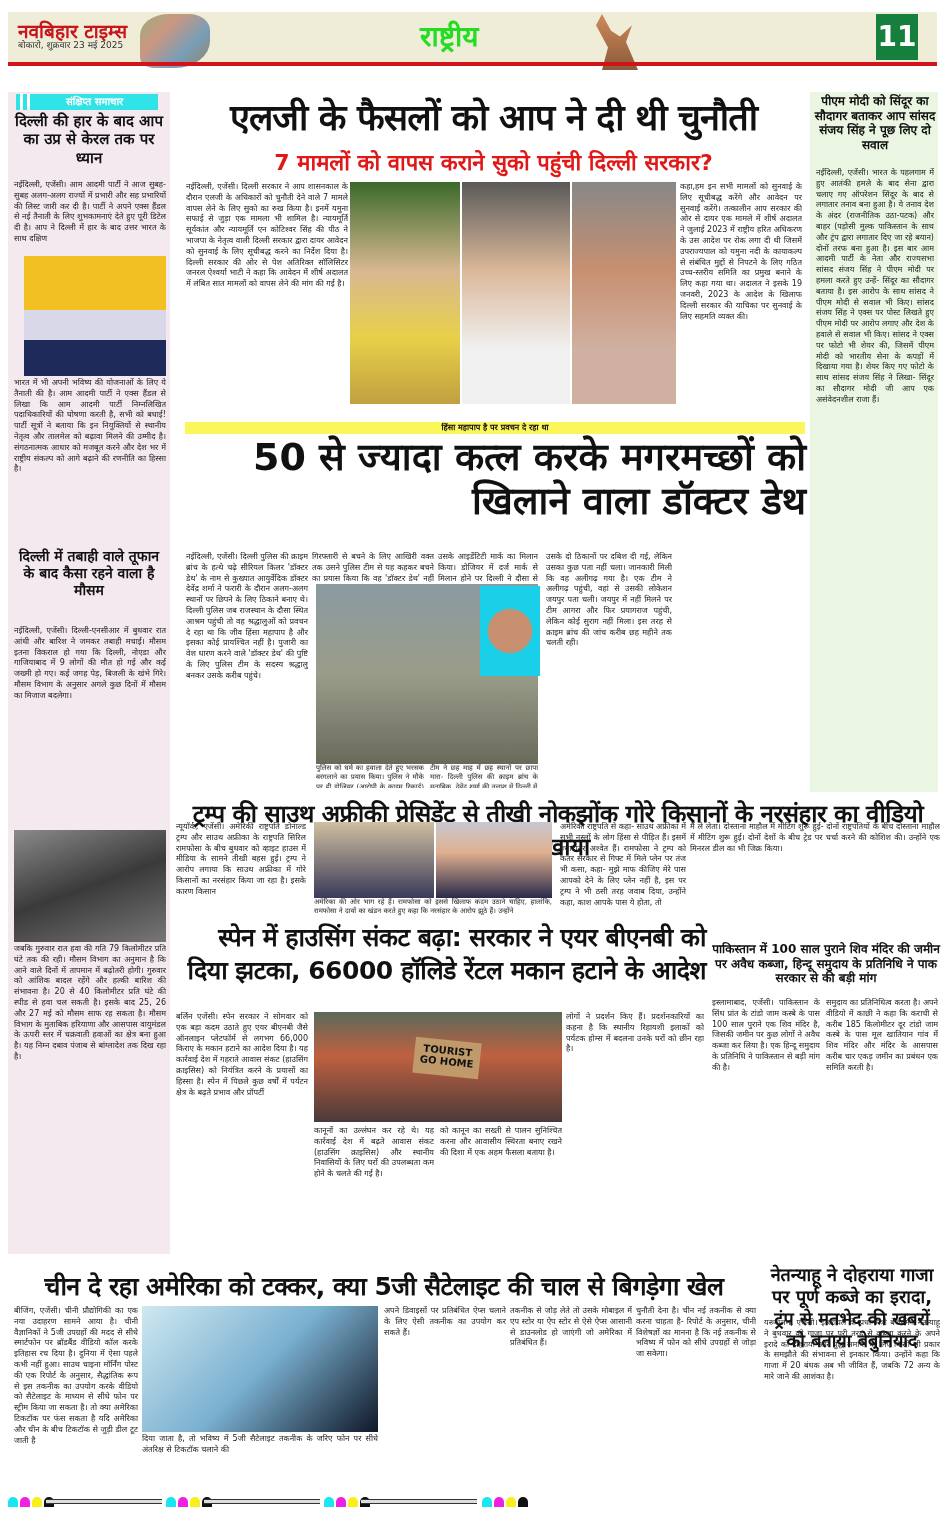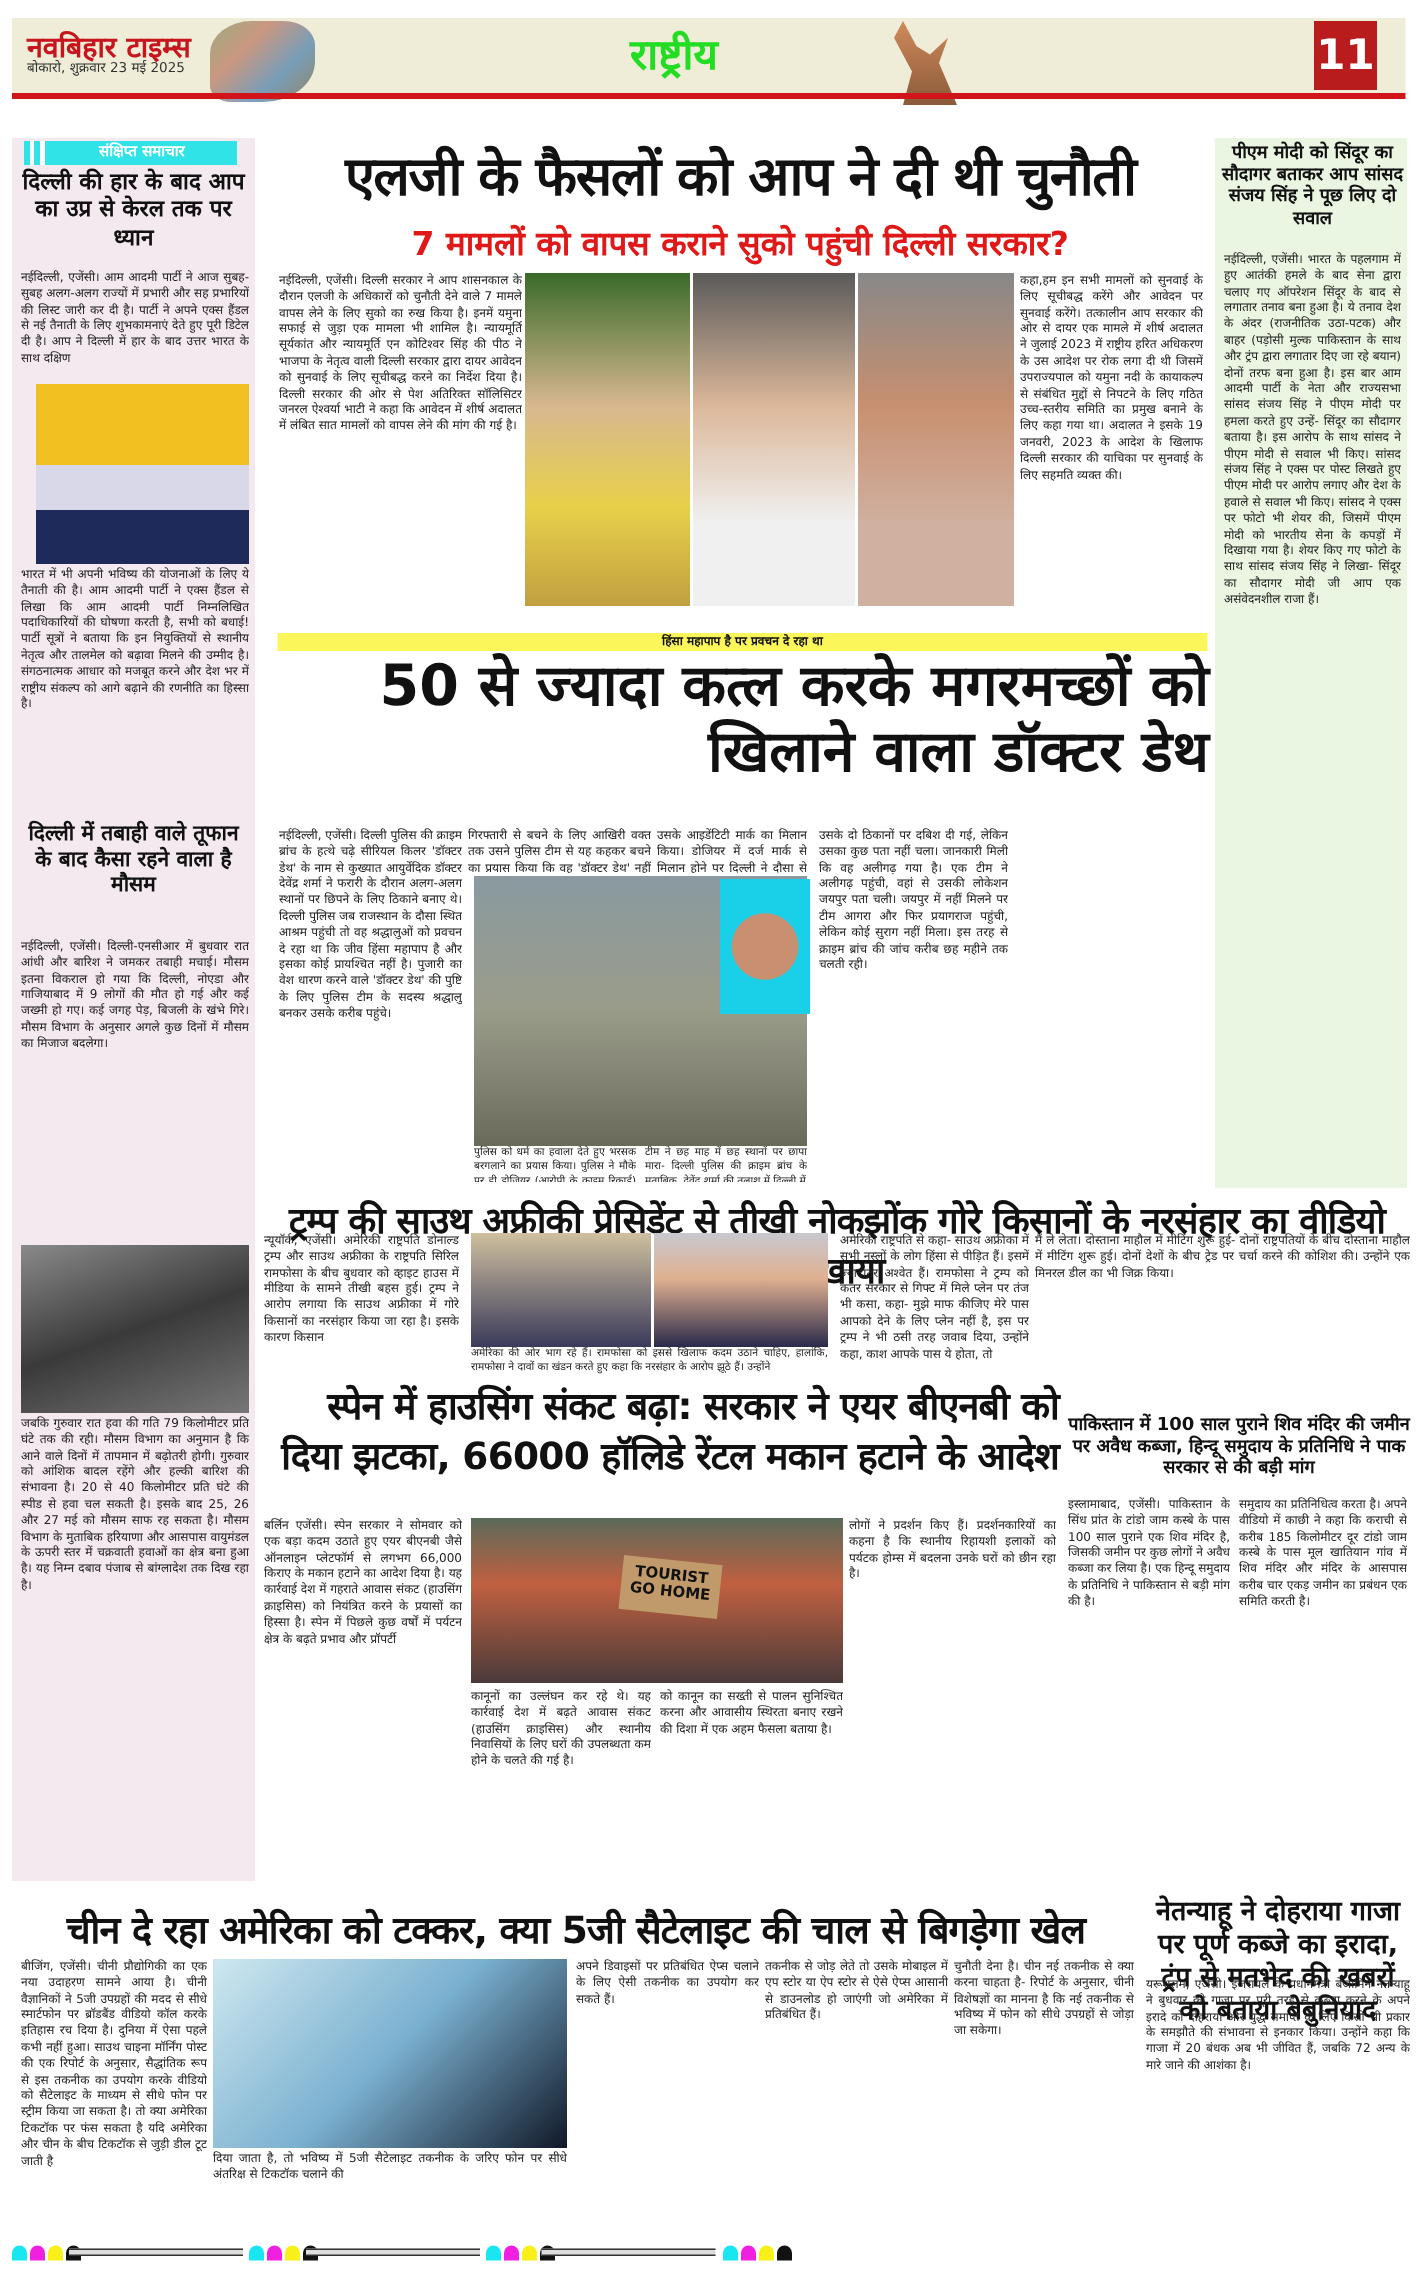--- a/index.html
+++ b/index.html
@@ -3,21 +3,21 @@
 <meta charset="utf-8">
 <style>
 *{box-sizing:border-box;margin:0;padding:0}
 body{width:945px;height:1518px;background:#fff;font-family:"DejaVu Sans",sans-serif;color:#111;position:relative;overflow:hidden}
 .abs{position:absolute}
 .masthead{left:8px;top:12px;width:929px;height:50px;background:#efedd8}
 .redline{left:8px;top:62px;width:929px;height:4px;background:#d0141a}
 .paper-name{left:18px;top:18px;font-size:19px;font-weight:bold;color:#c8141c}
 .paper-date{left:18px;top:38px;font-size:9px;color:#333}
 .section-title{left:420px;top:16px;font-size:28px;font-weight:bold;color:#22dd22}
-.page-num{left:876px;top:14px;width:42px;height:46px;background:#b91c1c;color:#fff;font-size:28px;font-weight:bold;text-align:center;line-height:46px}
+.page-num{left:876px;top:14px;width:42px;height:46px;background:#15803d;color:#fff;font-size:28px;font-weight:bold;text-align:center;line-height:46px}
 .collage{left:140px;top:14px;width:70px;height:54px;background:linear-gradient(135deg,#8a9a6a,#c0826a,#5a8ab0,#7a6a4a);border-radius:40% 30% 50% 20%;opacity:.8}
 .statue{left:590px;top:14px;width:60px;height:56px;background:linear-gradient(180deg,#d08a5a,#8a5a3a);clip-path:polygon(20% 0,35% 30%,50% 40%,70% 20%,60% 50%,80% 100%,20% 100%,30% 60%,10% 20%)}
 .left-col{left:8px;top:92px;width:162px;height:1162px;background:#f4e9ef}
 .brief-tag{left:30px;top:94px;width:128px;height:16px;background:#2fe3e6;color:#fff;font-size:10px;font-weight:bold;padding-left:36px;line-height:16px}
 .brief-bars{left:16px;top:94px;width:40px;height:16px;background:repeating-linear-gradient(90deg,#2fe3e6 0 4px,#fff 4px 7px)}
 .h-left{font-weight:bold;text-align:center;color:#111;line-height:1.22}
 .body{font-size:8px;line-height:1.35;color:#222;text-align:justify}
 .photo{background:#999}
 .right-col{left:810px;top:92px;width:128px;height:700px;background:#eaf6e2}
 .main-head{left:186px;top:92px;width:615px;font-size:36px;font-weight:bold;text-align:center;letter-spacing:-1px}

